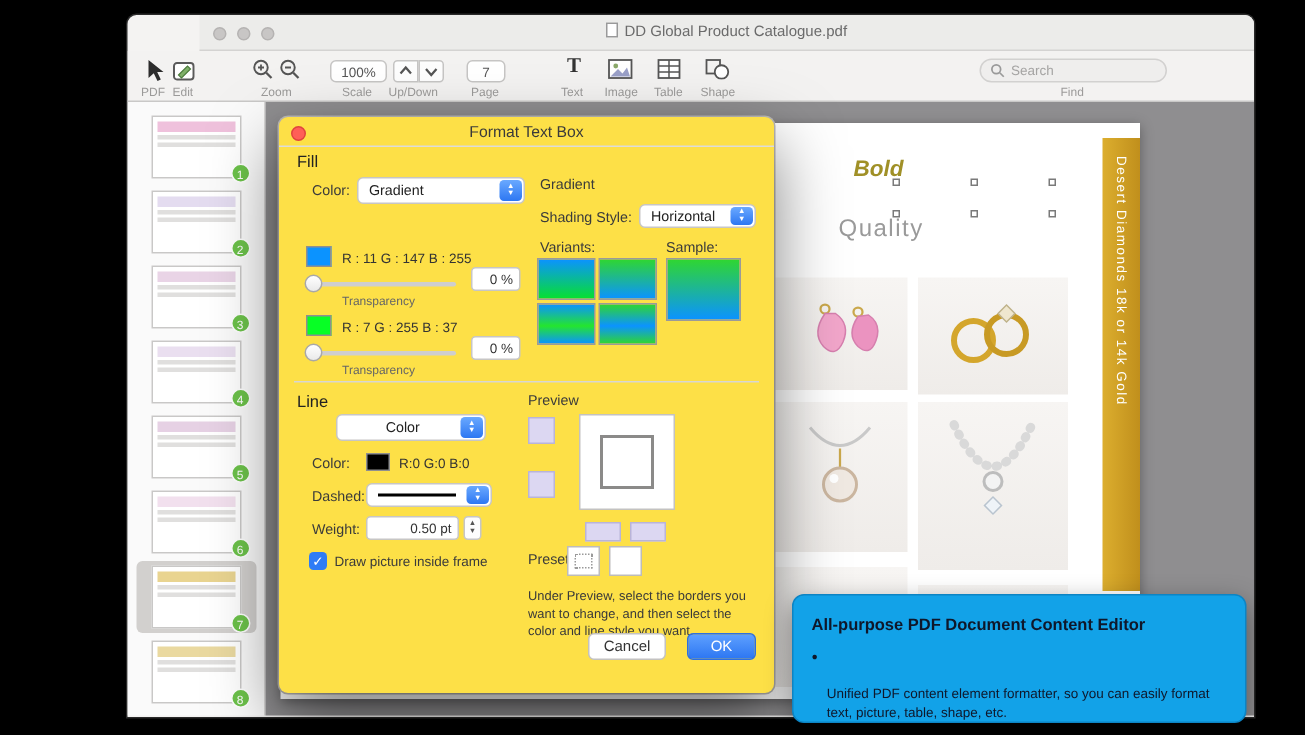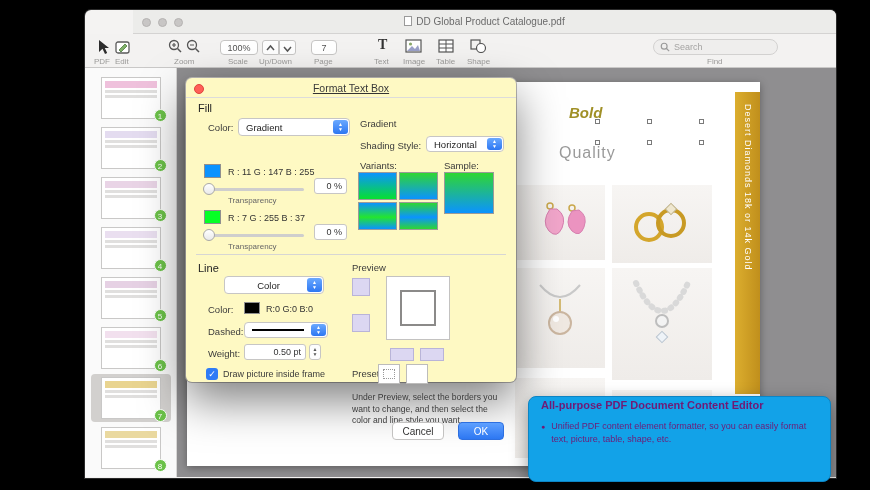--- a/index.html
+++ b/index.html
@@ -61,22 +61,22 @@
   .headline-bold { position:absolute; left:382px; top:22px; font-size:15px; font-weight:bold; color:#a09027;font-style:italic; }
   .headline-sel { position:absolute; left:414px; top:40px; padding:2px 6px; font-size:14px; font-weight:bold;
     color:#0d5e38; background:linear-gradient(180deg,#0b93ff,#07ff25); border:1px dashed #2d7ff0; }
   .handle { position:absolute; width:5px; height:5px; background:#fff; border:1px solid #7a7a7a; }
   .headline-quality { position:absolute; left:372px; top:62px; font-size:16px; color:#9a9a9a; letter-spacing:1px; }
 
   .photo { position:absolute; background:linear-gradient(180deg,#f7f5f3,#efece9); display:flex;
     align-items:center; justify-content:center; }
 
   
-  .dialog { position:absolute; left:186px; top:78px; width:330px; height:304px; background:#fef9c3;
-    border-radius:6px; box-shadow:0 18px 45px rgba(0,0,0,.5), 0 0 0 1px #bcbab8; z-index:20; font-size:10px; color:#333;text-decoration:underline; }
+  .dialog { position:absolute; left:186px; top:78px; width:330px; height:384px; background:#fde047;
+    border-radius:6px; box-shadow:0 18px 45px rgba(0,0,0,.5), 0 0 0 1px #bcbab8; z-index:20; font-size:10px; color:#333; }
   .dlg-titlebar { height:20px; border-bottom:1px solid #dddcda; position:relative; }
   .dlg-close { position:absolute; left:8px; top:6px; width:10px; height:10px; border-radius:50%;
     background:#ff5f57; border:1px solid #e0443e; }
   .dlg-title { text-align:center; line-height:20px; font-size:10.5px; color:#3a3a3a; }
 
   .abs { position:absolute; }
   .lbl { font-size:9.5px; color:#3b3b3b; }
   .sec-lbl { font-size:11px; color:#222; }
 
   .select { position:absolute; height:18px; background:#fff; border:1px solid #c7c6c5; border-radius:4px;
@@ -117,26 +117,26 @@
 
   .hint { position:absolute; font-size:8.6px; color:#3a3a3a; line-height:1.35; }
 
   .btn { position:absolute; height:18px; border-radius:4px; font-size:10px; display:flex;
     align-items:center; justify-content:center; }
   .btn-cancel { width:52px; background:#fff; border:1px solid #c3c2c1; color:#333; }
   .btn-ok { width:46px; background:linear-gradient(#5ea0ff,#2d77f2); border:1px solid #2d6fe0; color:#fff; }
 
   
   .callout { position:absolute; left:528px; top:396px; width:303px; height:86px; background:#12a2e8;
-    border:1px solid #0c84c4; border-radius:8px; padding:2px 12px; color:#701a75; z-index:30;
+    border:1px solid #0c84c4; border-radius:8px; padding:14px 12px; color:#0f172a; z-index:30;
     box-shadow:0 6px 18px rgba(0,0,0,.4); }
   .callout-title { font-size:11px; font-weight:bold; }
   .callout-row { display:flex; gap:6px; margin-top:9px; }
   .callout-bullet { font-size:7px; line-height:13px; }
-  .callout-text { font-size:9px; line-height:1.4; }
+  .callout-text { font-size:9px; line-height:1.4;margin-top:24px; }
 </style>
 </head>
 <body>
 
 <div class="app-window">
 
   <div class="titlebar">
     <div class="traffic">
       <span></span>
       <span></span>

